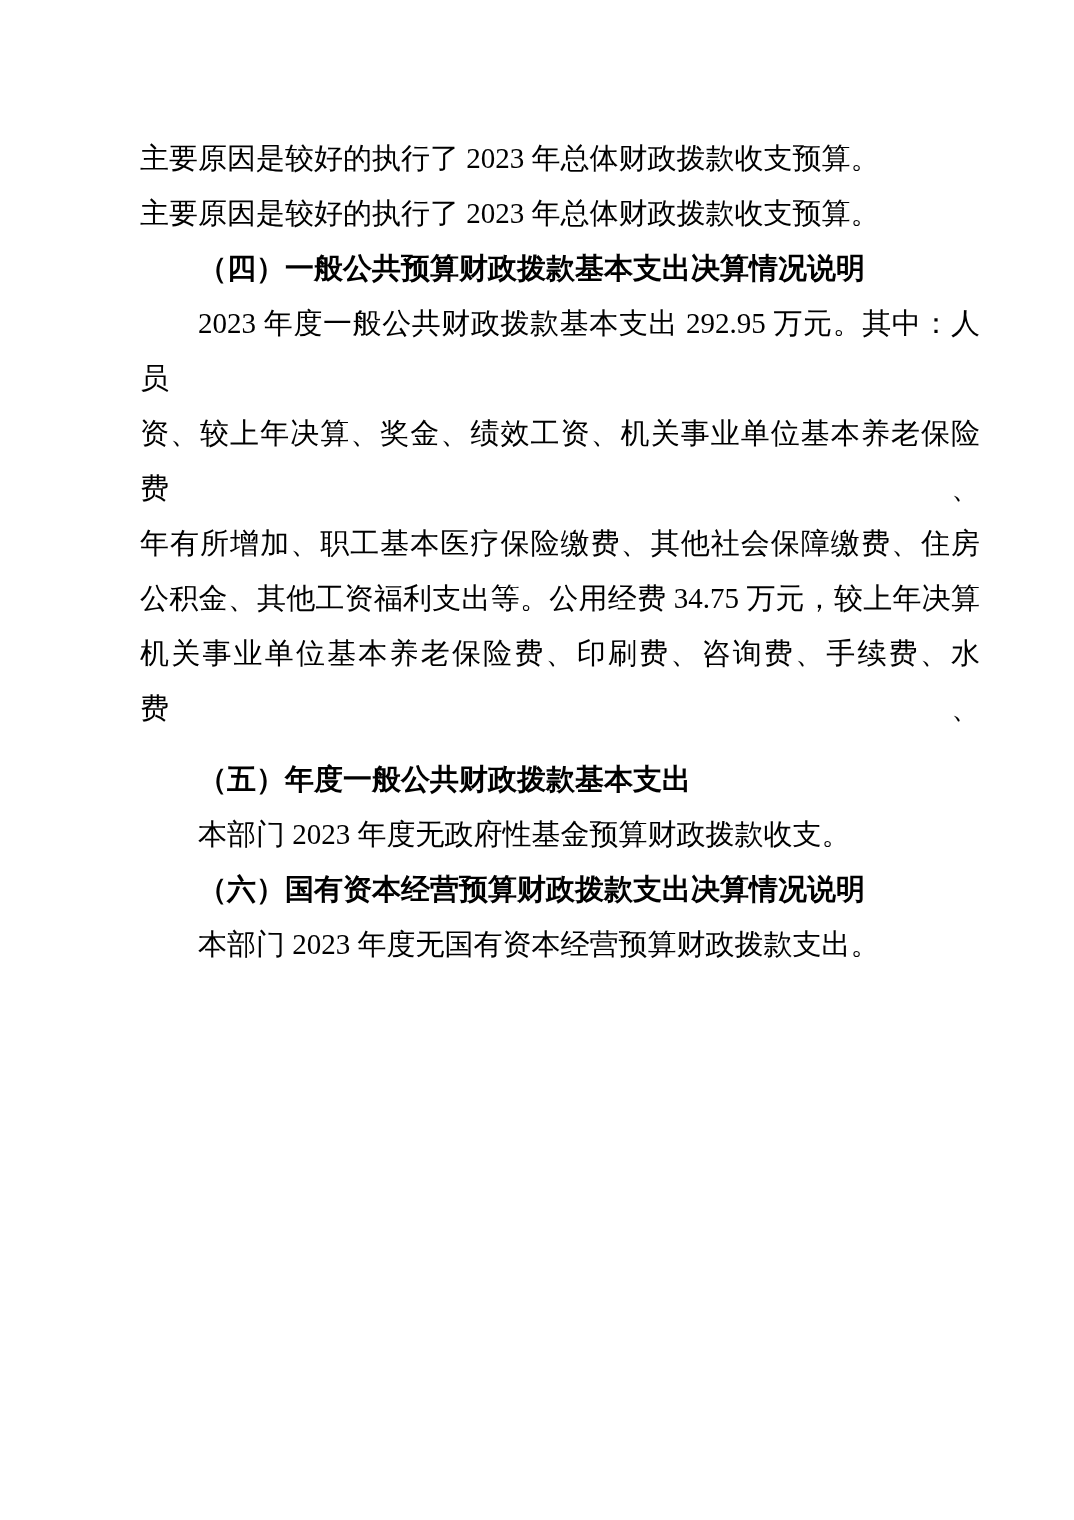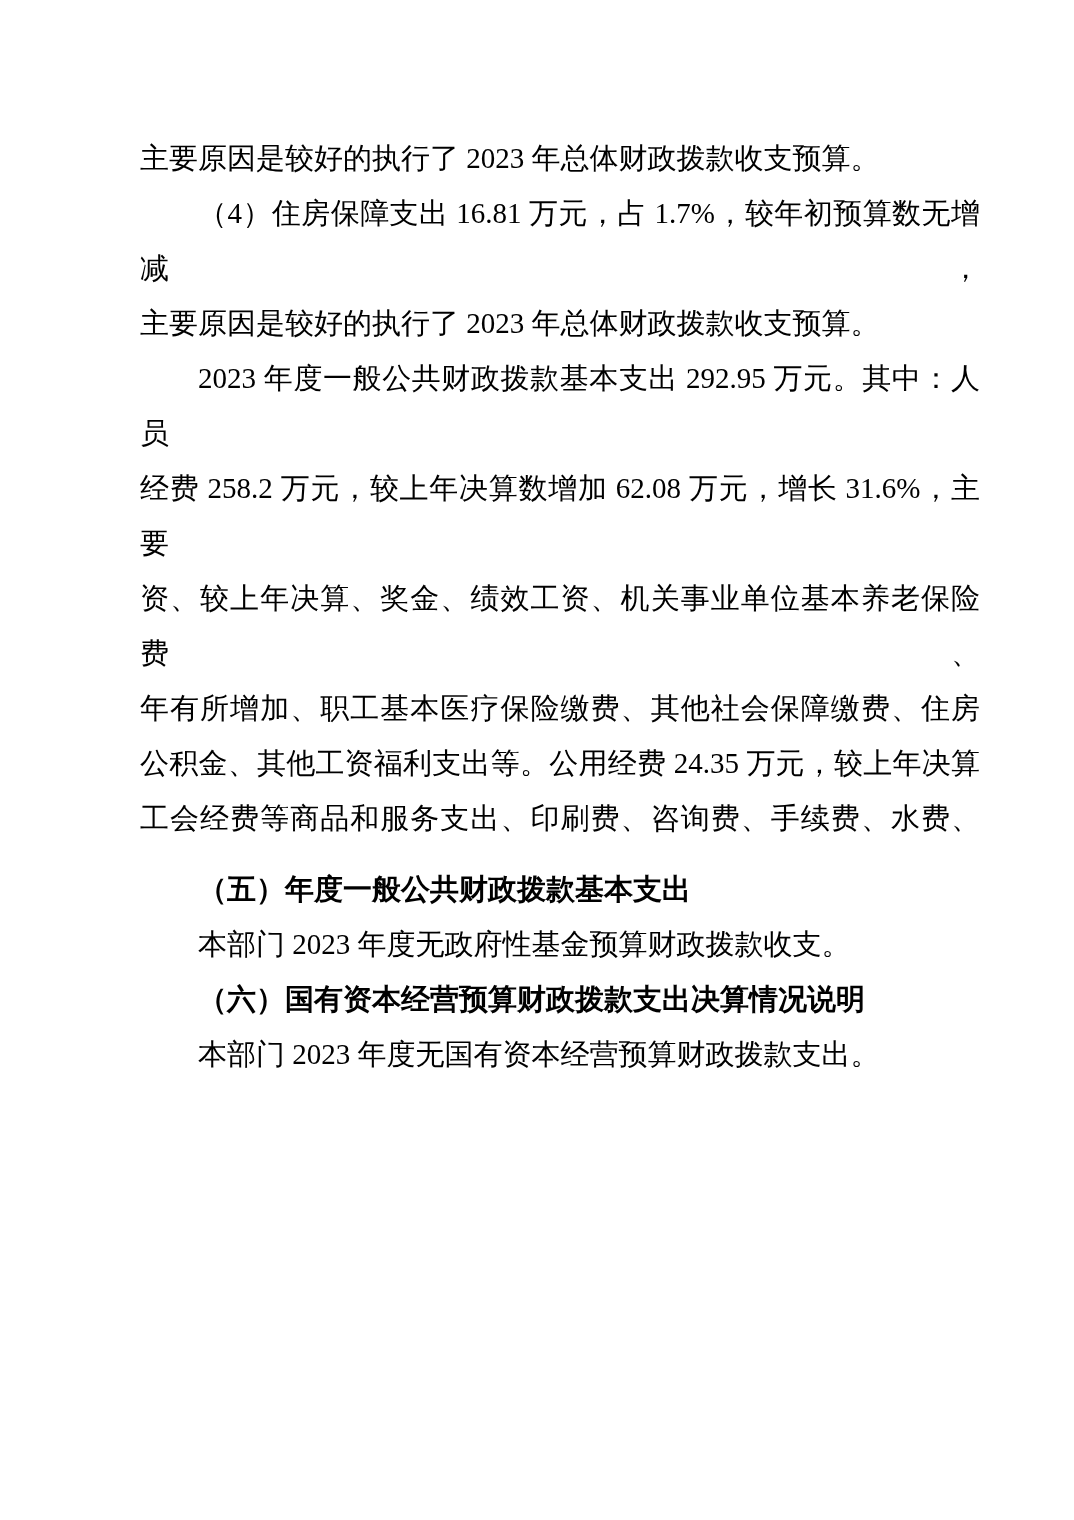--- a/index.html
+++ b/index.html
@@ -37,26 +37,25 @@
   .h-serif {
     font-weight: bold;
     font-family: "Liberation Serif", serif;
   }
 </style>
 </head>
 <body>
 
 <div class="page">
   <div class="line">主要原因是较好的执行了 2023 年总体财政拨款收支预算。</div>
-  <div class="line indent full">（4）住房保障支出 16.81 万元，占 1.7%，较年初预算数无增减，</div>
   <div class="line">主要原因是较好的执行了 2023 年总体财政拨款收支预算。</div>
+  <div class="line indent h-serif">（四）一般公共预算财政拨款基本支出决算情况说明</div>
   <div class="line indent full">2023 年度一般公共财政拨款基本支出 292.95 万元。其中：人员</div>
-  <div class="line full">经费 258.2 万元，较上年决算数增加 62.08 万元，增长 31.6%，主要</div>
   <div class="line full">资、较上年决算、奖金、绩效工资、机关事业单位基本养老保险费、</div>
   <div class="line full">年有所增加、职工基本医疗保险缴费、其他社会保障缴费、住房</div>
-  <div class="line full">公积金、其他工资福利支出等。公用经费 24.35 万元，较上年决算</div>
-  <div class="line full">工会经费等商品和服务支出、印刷费、咨询费、手续费、水费、</div>
+  <div class="line full">公积金、其他工资福利支出等。公用经费 34.75 万元，较上年决算</div>
+  <div class="line full">机关事业单位基本养老保险费、印刷费、咨询费、手续费、水费、</div>
   <div class="line indent h-serif sp-before">（五）年度一般公共财政拨款基本支出</div>
   <div class="line indent">本部门 2023 年度无政府性基金预算财政拨款收支。</div>
   <div class="line indent h-serif">（六）国有资本经营预算财政拨款支出决算情况说明</div>
   <div class="line indent">本部门 2023 年度无国有资本经营预算财政拨款支出。</div>
 
 </div>
 
 </body></html>

